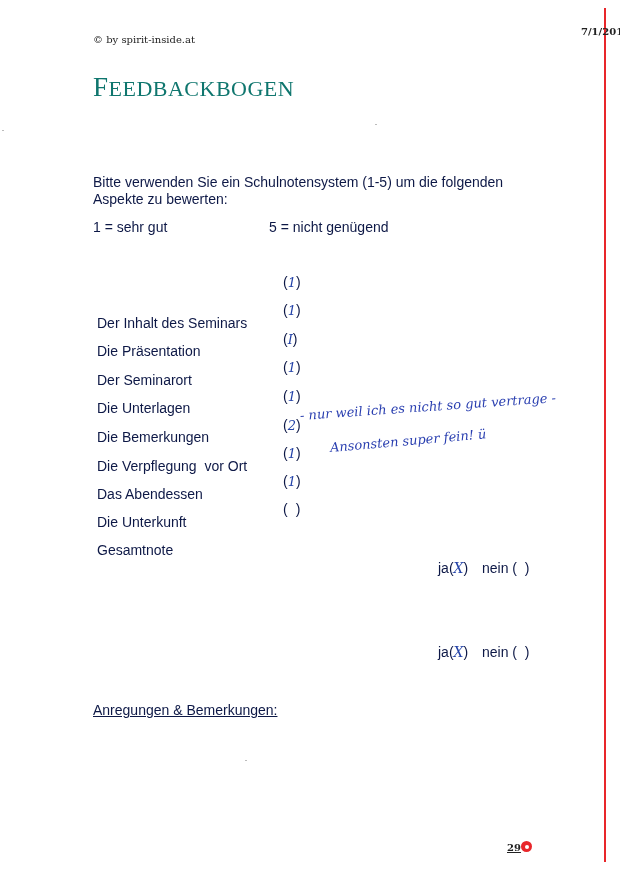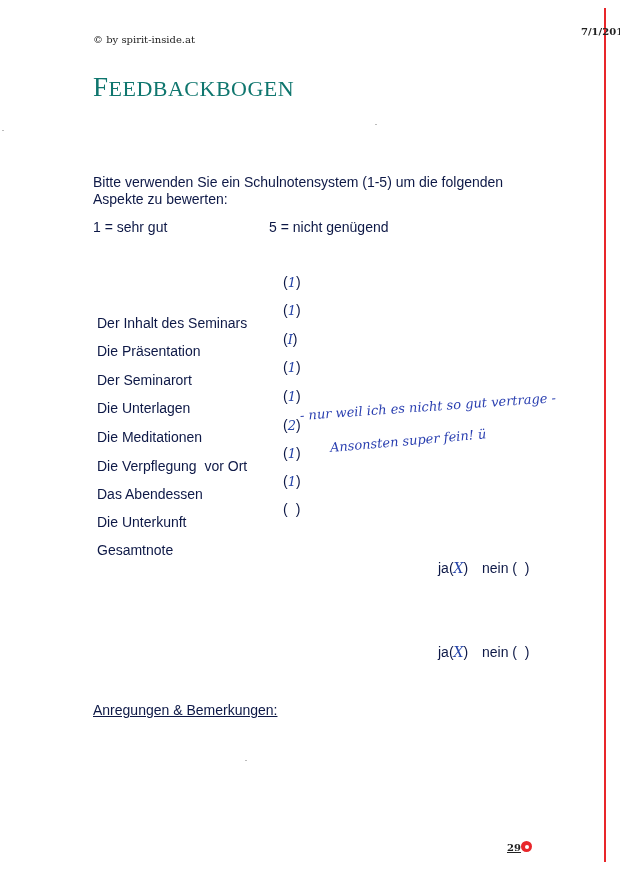--- a/index.html
+++ b/index.html
@@ -53,21 +53,21 @@
   </div>
   <div class="row" style="top:332px">
     <span class="lbl sans">Der Seminarort</span>
     <span class="val"><span>(</span><span class="hw">I</span><span>)</span></span>
   </div>
   <div class="row" style="top:360px">
     <span class="lbl sans">Die Unterlagen</span>
     <span class="val"><span>(</span><span class="hw">1</span><span>)</span></span>
   </div>
   <div class="row" style="top:389px">
-    <span class="lbl sans">Die Meditationen</span>
+    <span class="lbl sans">Die Bemerkungen</span>
     <span class="val"><span>(</span><span class="hw">1</span><span>)</span></span>
   </div>
   <div class="row" style="top:418px">
     <span class="lbl sans" style="white-space:pre">Die Verpflegung  vor Ort</span>
     <span class="val"><span>(</span><span class="hw">2</span><span>)</span></span>
   </div>
   <div class="row" style="top:446px">
     <span class="lbl sans">Das Abendessen</span>
     <span class="val"><span>(</span><span class="hw">1</span><span>)</span></span>
   </div>

